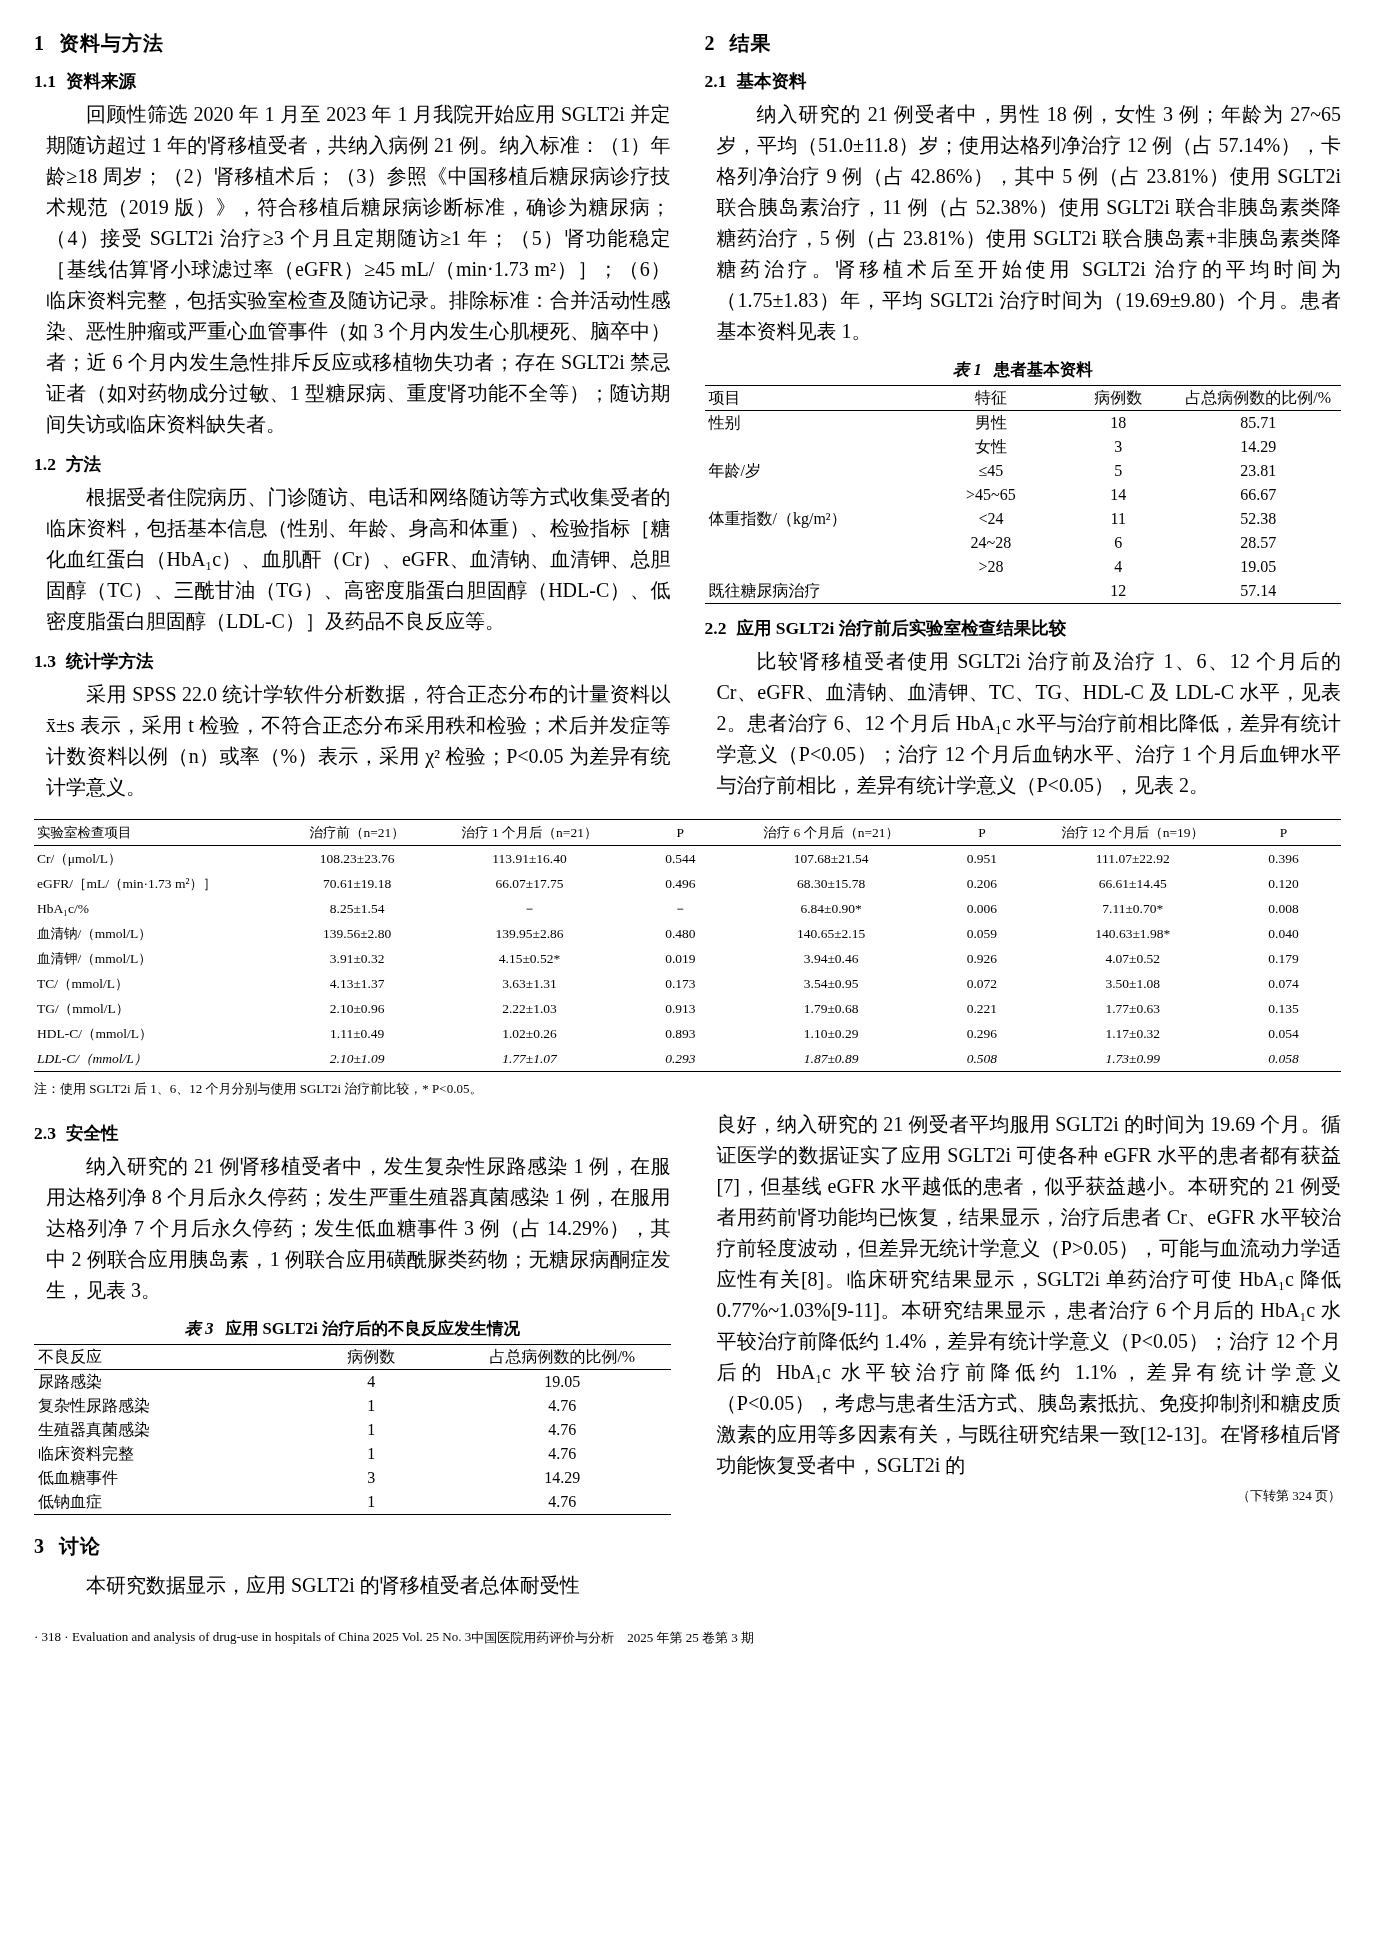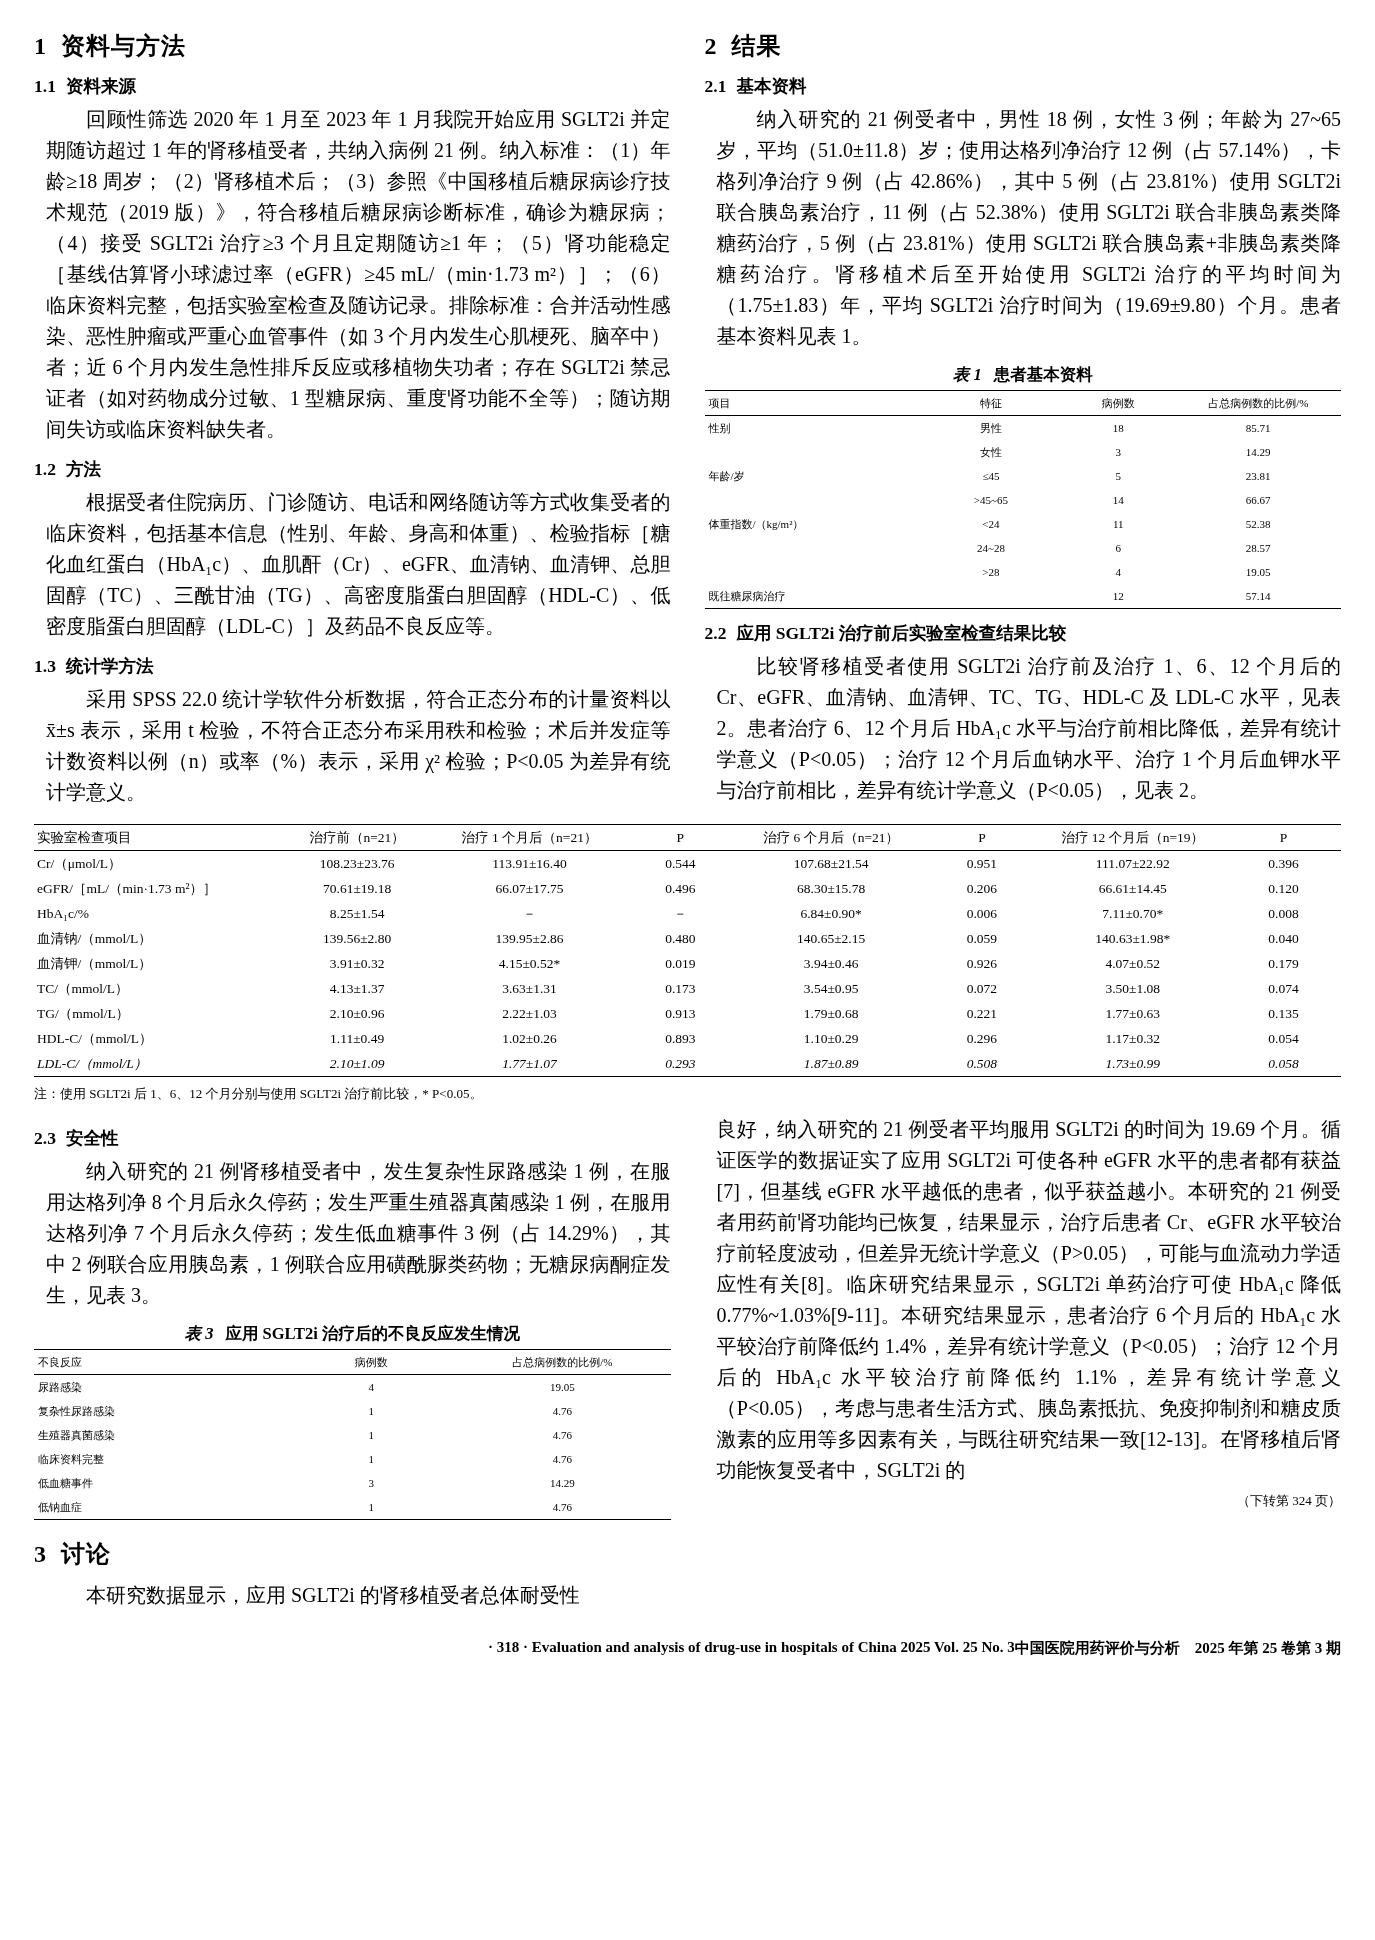--- a/index.html
+++ b/index.html
@@ -15,21 +15,21 @@
     box-sizing:border-box;
     padding:26px 34px 18px 34px;
     position:relative;
   }
   .cols{
     display:flex;
     gap:34px;
   }
   .col{width:639px;}
   h2.sec{
-    font-size:24px;
+    font-size:20px;
     font-weight:bold;
     margin:4px 0 10px 0;
     letter-spacing:1px;
   }
   h2.sec .num{margin-right:14px;}
   h3.sub{
     font-size:17.5px;
     font-weight:bold;
     margin:12px 0 6px 0;
   }
@@ -46,21 +46,21 @@
   .tbl-cap{
     text-align:center;
     font-size:16.5px;
     font-weight:bold;
     margin:12px 0 4px 0;
   }
   .tbl-cap .cn{margin-right:12px;font-style:italic;}
   table.dt{
     border-collapse:collapse;
     width:100%;
-    font-size:11px;
+    font-size:16px;
     line-height:20px;
   }
   table.dt th,table.dt td{
     padding:2px 4px;
     text-align:center;
     font-weight:normal;
     white-space:nowrap;
   }
   table.dt th{font-weight:normal;}
   table.dt tr.hdr th{border-top:1.6px solid #000;border-bottom:1px solid #000;}
@@ -84,24 +84,23 @@
     text-align:center;
     font-weight:normal;
     white-space:nowrap;
   }
   table.wide tr.hdr th{border-top:1.6px solid #000;border-bottom:1px solid #000;}
   table.wide tr.last td{border-bottom:1.6px solid #000;font-style:italic;}
   table.wide td.l,table.wide th.l{text-align:left;}
   .footer{
     margin-top:20px;
     display:flex;
-    justify-content:flex-end;
-    font-size:15px;
+    justify-content:flex-start;
+    font-size:13px;
     padding-top:6px;
-    font-weight:bold;
   }
   .footer .left{font-family:"Liberation Serif",serif;}
   .footer .right{}
   .cont{
     text-align:right;
     font-size:13px;
     margin-top:6px;
   }
 </style>
 </head>

